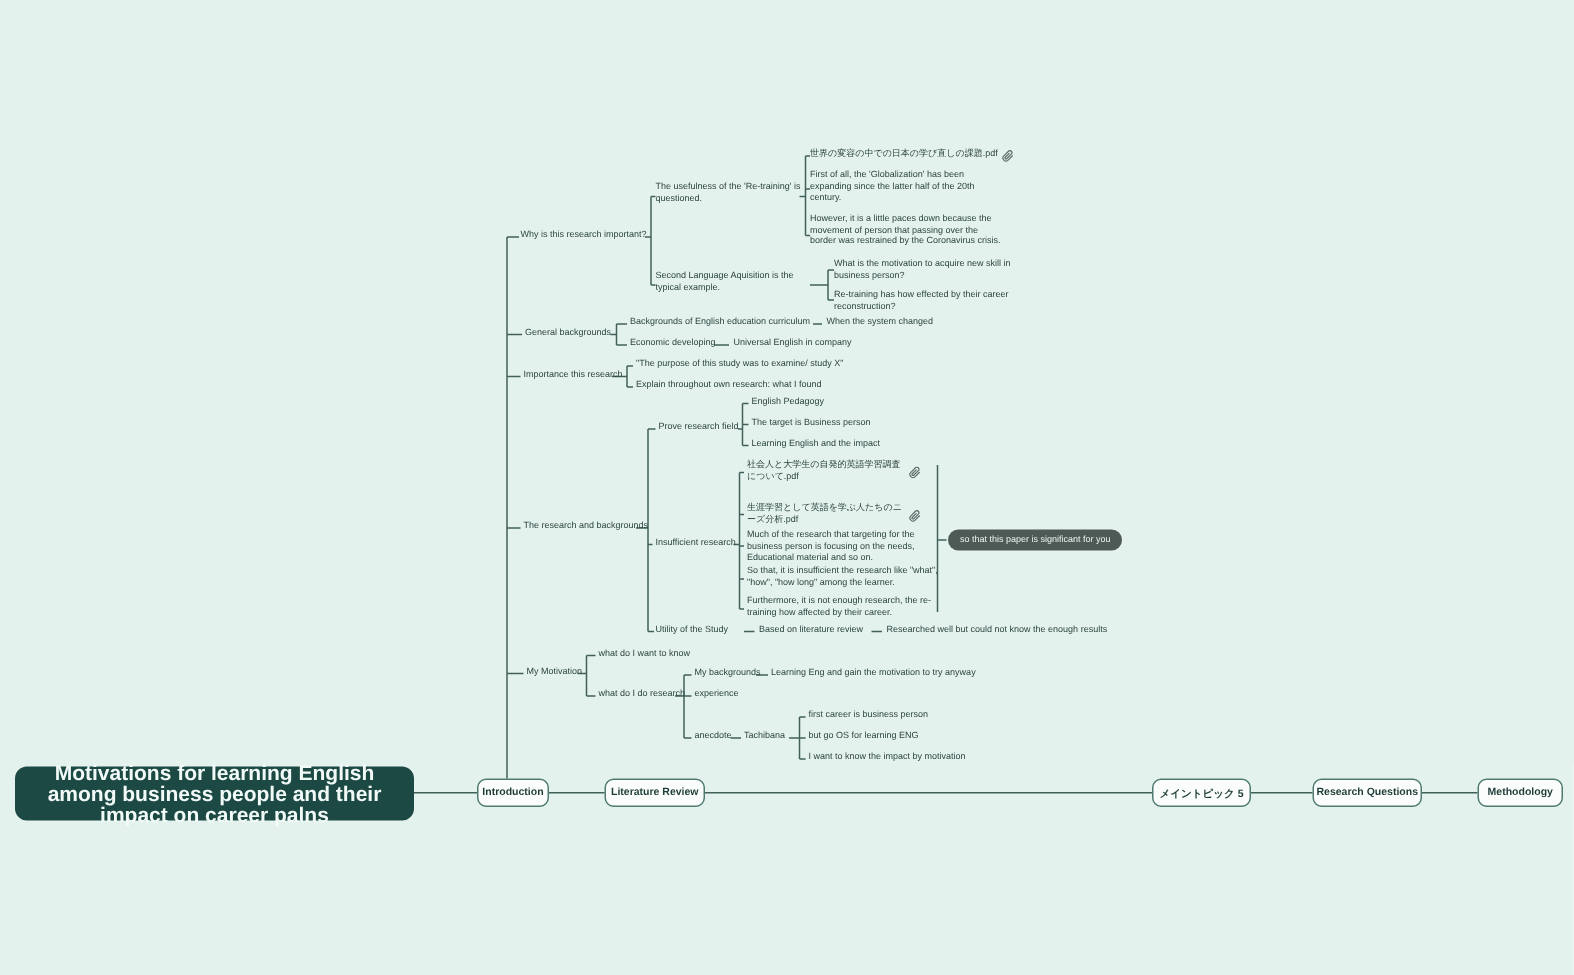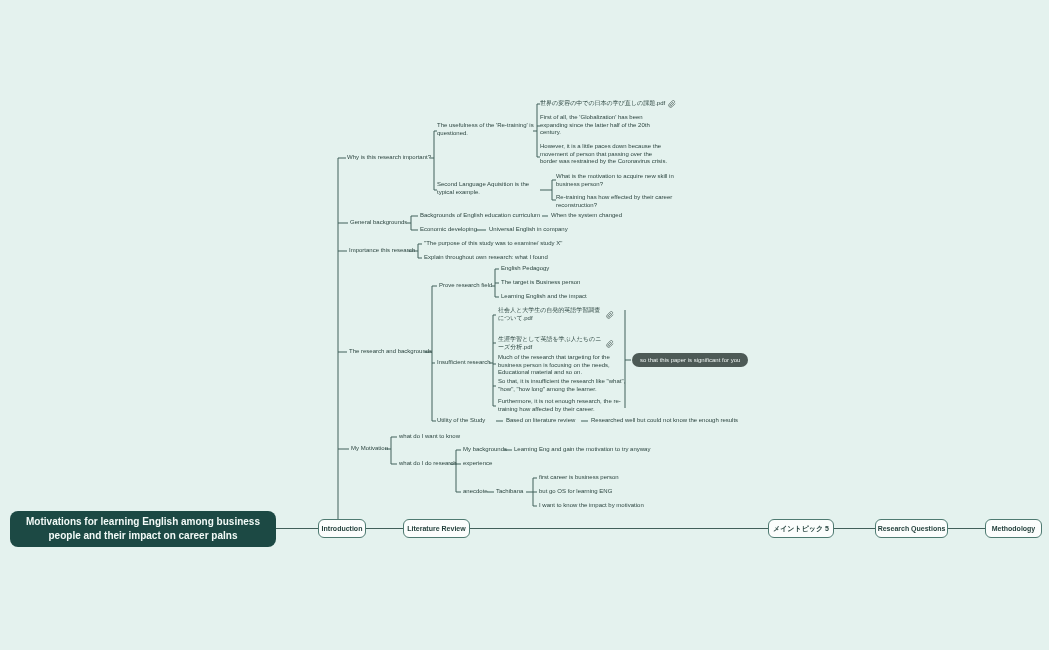--- a/index.html
+++ b/index.html
@@ -14,21 +14,21 @@
     white-space:nowrap;
   }
   .wrap{white-space:normal;}
   .pdf-item{position:absolute;display:flex;align-items:center;gap:3px;}
   .pdf-item .txt{font-size:6px;line-height:7.5px;color:#2b443f;}
   .attach{display:inline-flex;flex:0 0 auto;}
   .root-node{
     position:absolute;left:10px;top:511px;width:266px;height:36px;
     background:#1c4944;color:#f2faf7;border-radius:8px;
     display:flex;align-items:center;justify-content:center;text-align:center;
-    font-weight:bold;font-size:10px;line-height:14px;padding:0 8px;box-sizing:border-box;
+    font-weight:bold;font-size:14px;line-height:14px;padding:0 8px;box-sizing:border-box;
   }
   .topic-node{
     position:absolute;height:19px;background:#fbfdfc;border:1px solid #4e7a71;
     border-radius:6px;color:#1f3d38;font-weight:bold;font-size:7px;
     display:flex;align-items:center;justify-content:center;box-sizing:border-box;
   }
   .badge{
     position:absolute;left:632px;top:353px;background:#4d5a56;color:#eef4f2;
     font-size:6px;line-height:8px;border-radius:8px;padding:3px 8px;white-space:nowrap;
   }

